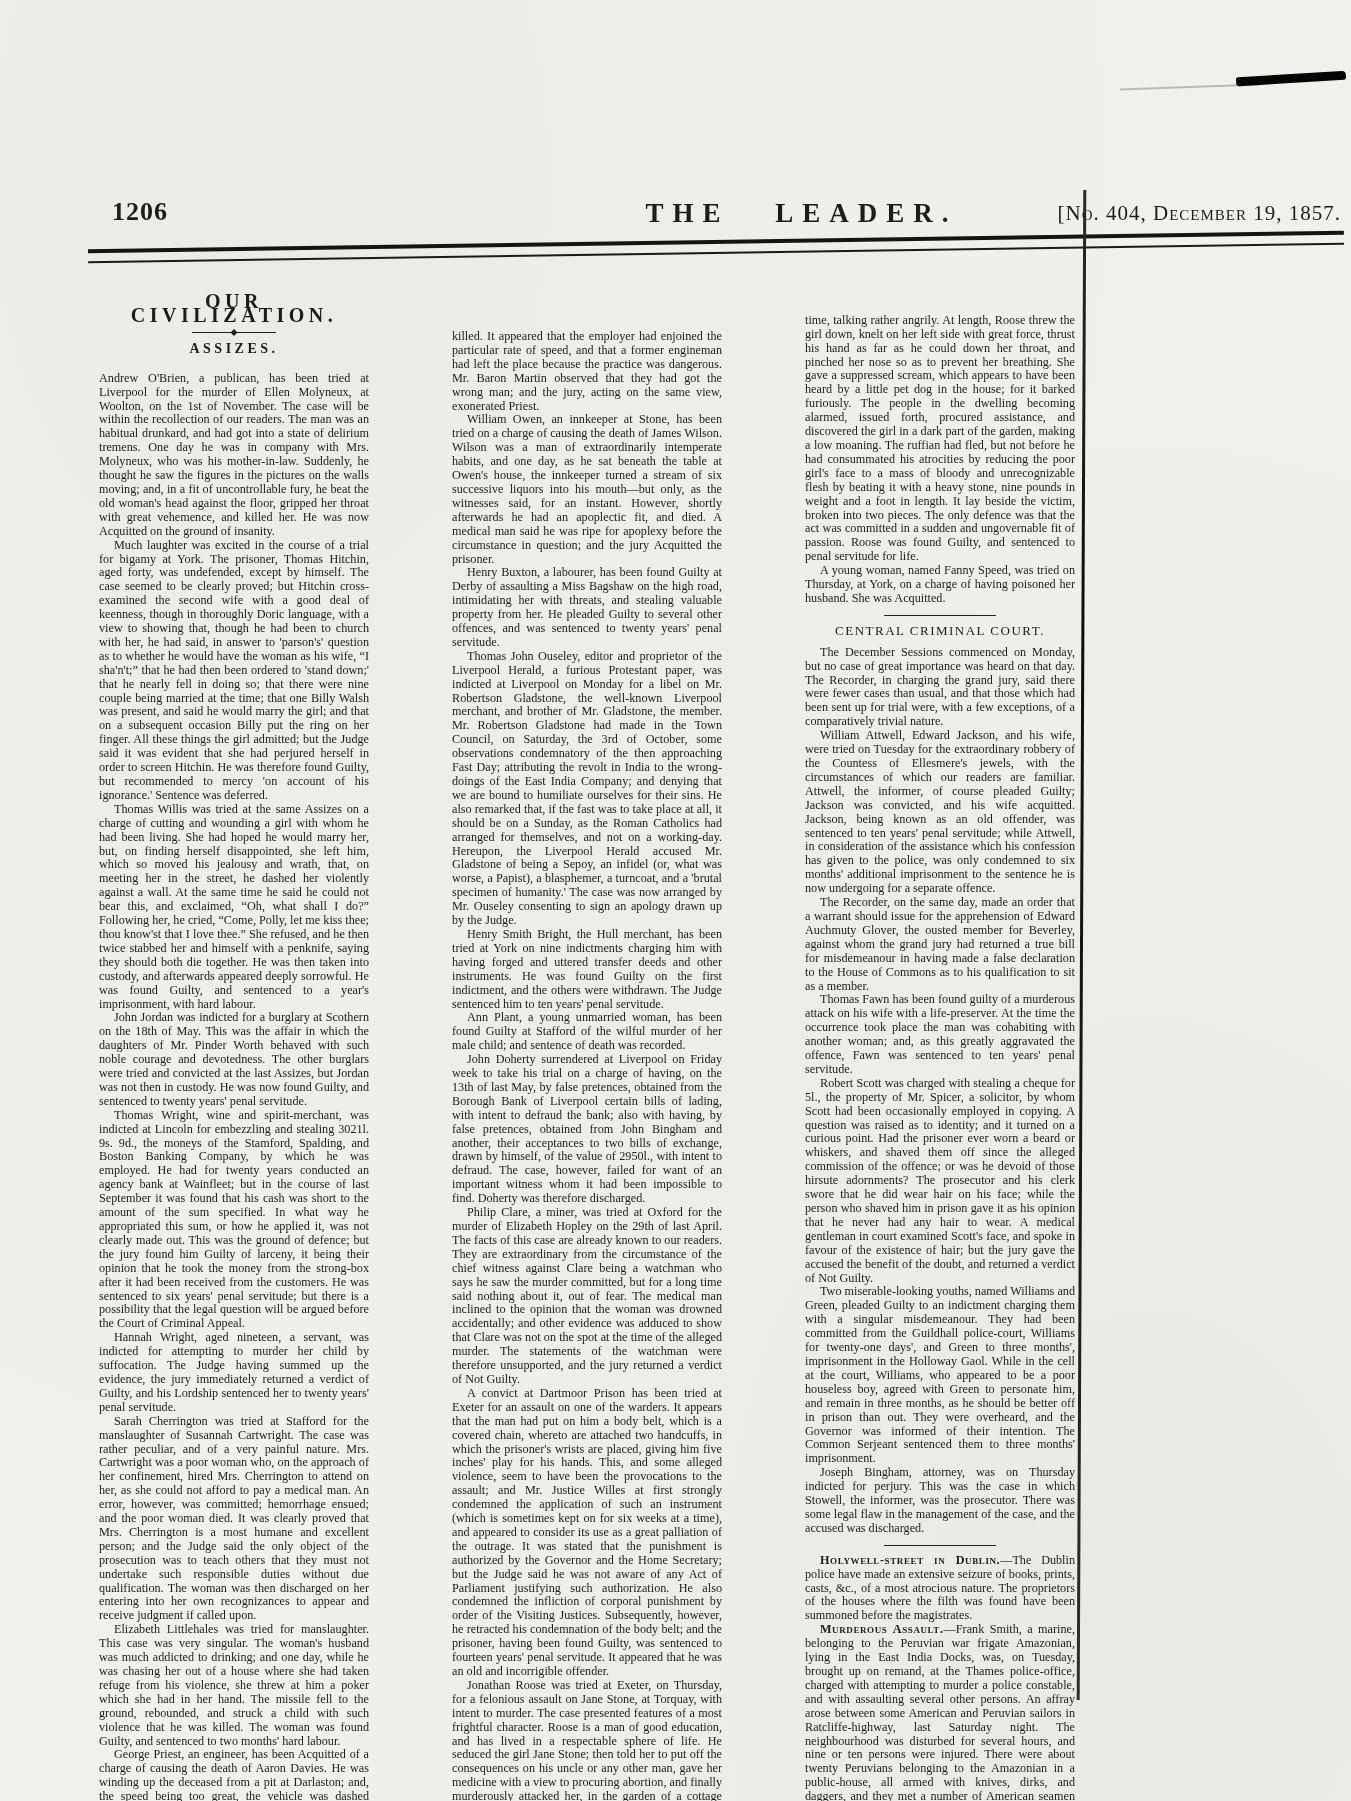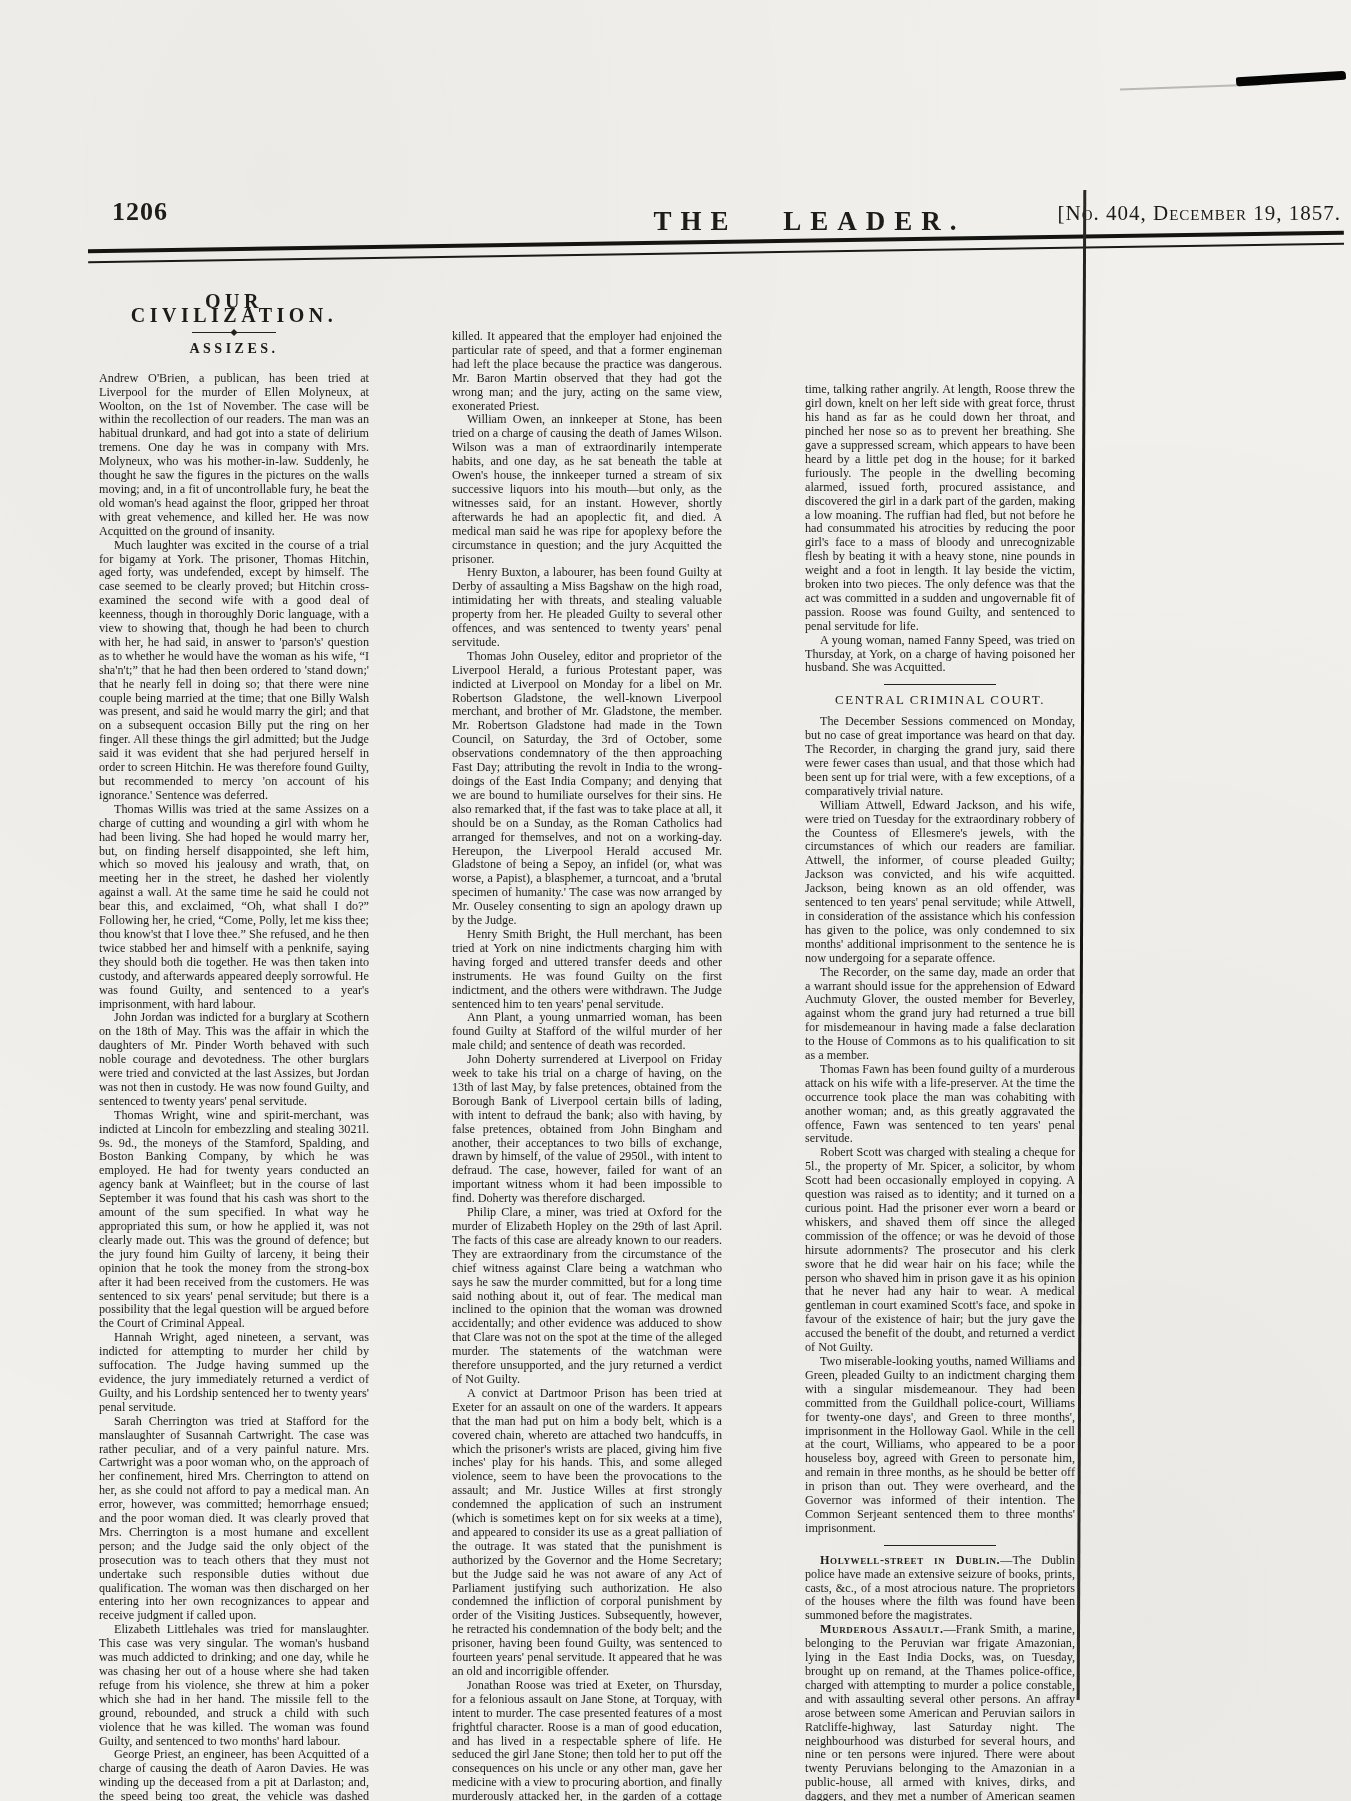--- a/index.html
+++ b/index.html
@@ -17,21 +17,21 @@
     color:#1d1c1a;
   }
   
   .page-number{
     position:absolute;top:197px;left:112px;
     font-size:26px;font-weight:bold;letter-spacing:1px;
   }
   .masthead{
     position:absolute;top:194px;left:565px;width:465px;
     text-align:center;font-size:27px;font-weight:bold;
-    letter-spacing:9px;word-spacing:30px;margin:12px;
+    letter-spacing:9px;word-spacing:30px;margin:4px;
   }
   .issue-info{
     position:absolute;top:201px;right:10px;
     font-size:21px;font-variant:small-caps;letter-spacing:1px;font-weight:normal;
   }
   .masthead-rule{
     position:absolute;top:240px;left:88px;width:1256px;height:8px;
     border-top:4px solid #141412;border-bottom:2px solid #1a1a18;
     transform:rotate(-0.85deg);
   }
@@ -143,20 +143,21 @@
 
       <div class="section-rule"></div>
       <h3 class="court-title">CENTRAL CRIMINAL COURT.</h3>
       <div class="paras">
           <p>The December Sessions commenced on Monday, but no case of great importance was heard on that day. The Recorder, in charging the grand jury, said there were fewer cases than usual, and that those which had been sent up for trial were, with a few exceptions, of a comparatively trivial nature.</p>
           <p>William Attwell, Edward Jackson, and his wife, were tried on Tuesday for the extraordinary robbery of the Countess of Ellesmere's jewels, with the circumstances of which our readers are familiar. Attwell, the informer, of course pleaded Guilty; Jackson was convicted, and his wife acquitted. Jackson, being known as an old offender, was sentenced to ten years' penal servitude; while Attwell, in consideration of the assistance which his confession has given to the police, was only condemned to six months' additional imprisonment to the sentence he is now undergoing for a separate offence.</p>
           <p>The Recorder, on the same day, made an order that a warrant should issue for the apprehension of Edward Auchmuty Glover, the ousted member for Beverley, against whom the grand jury had returned a true bill for misdemeanour in having made a false declaration to the House of Commons as to his qualification to sit as a member.</p>
           <p>Thomas Fawn has been found guilty of a murderous attack on his wife with a life-preserver. At the time the occurrence took place the man was cohabiting with another woman; and, as this greatly aggravated the offence, Fawn was sentenced to ten years' penal servitude.</p>
           <p>Robert Scott was charged with stealing a cheque for 5l., the property of Mr. Spicer, a solicitor, by whom Scott had been occasionally employed in copying. A question was raised as to identity; and it turned on a curious point. Had the prisoner ever worn a beard or whiskers, and shaved them off since the alleged commission of the offence; or was he devoid of those hirsute adornments? The prosecutor and his clerk swore that he did wear hair on his face; while the person who shaved him in prison gave it as his opinion that he never had any hair to wear. A medical gentleman in court examined Scott's face, and spoke in favour of the existence of hair; but the jury gave the accused the benefit of the doubt, and returned a verdict of Not Guilty.</p>
           <p>Two miserable-looking youths, named Williams and Green, pleaded Guilty to an indictment charging them with a singular misdemeanour. They had been committed from the Guildhall police-court, Williams for twenty-one days', and Green to three months', imprisonment in the Holloway Gaol. While in the cell at the court, Williams, who appeared to be a poor houseless boy, agreed with Green to personate him, and remain in three months, as he should be better off in prison than out. They were overheard, and the Governor was informed of their intention. The Common Serjeant sentenced them to three months' imprisonment.</p>
+          <p>Joseph Bingham, attorney, was on Thursday indicted for perjury. This was the case in which Stowell, the informer, was the prosecutor. There was some legal flaw in the management of the case, and the accused was discharged.</p>
         </div>
 
       <div class="section-rule"></div>
       <p class="news-item"><span class="news-title">Holywell-street in Dublin.</span><span>—The Dublin police have made an extensive seizure of books, prints, casts, &amp;c., of a most atrocious nature. The proprietors of the houses where the filth was found have been summoned before the magistrates.</span></p>
       <p class="news-item"><span class="news-title">Murderous Assault.</span><span>—Frank Smith, a marine, belonging to the Peruvian war frigate Amazonian, lying in the East India Docks, was, on Tuesday, brought up on remand, at the Thames police-office, charged with attempting to murder a police constable, and with assaulting several other persons. An affray arose between some American and Peruvian sailors in Ratcliffe-highway, last Saturday night. The neighbourhood was disturbed for several hours, and nine or ten persons were injured. There were about twenty Peruvians belonging to the Amazonian in a public-house, all armed with knives, dirks, and daggers, and they met a number of American seamen whose hands were covered with weapons called knuckle-dusters, made of brass, with</span></p>
     </section>
 
   </div>
 
   <div class="page-edge-line"></div>

